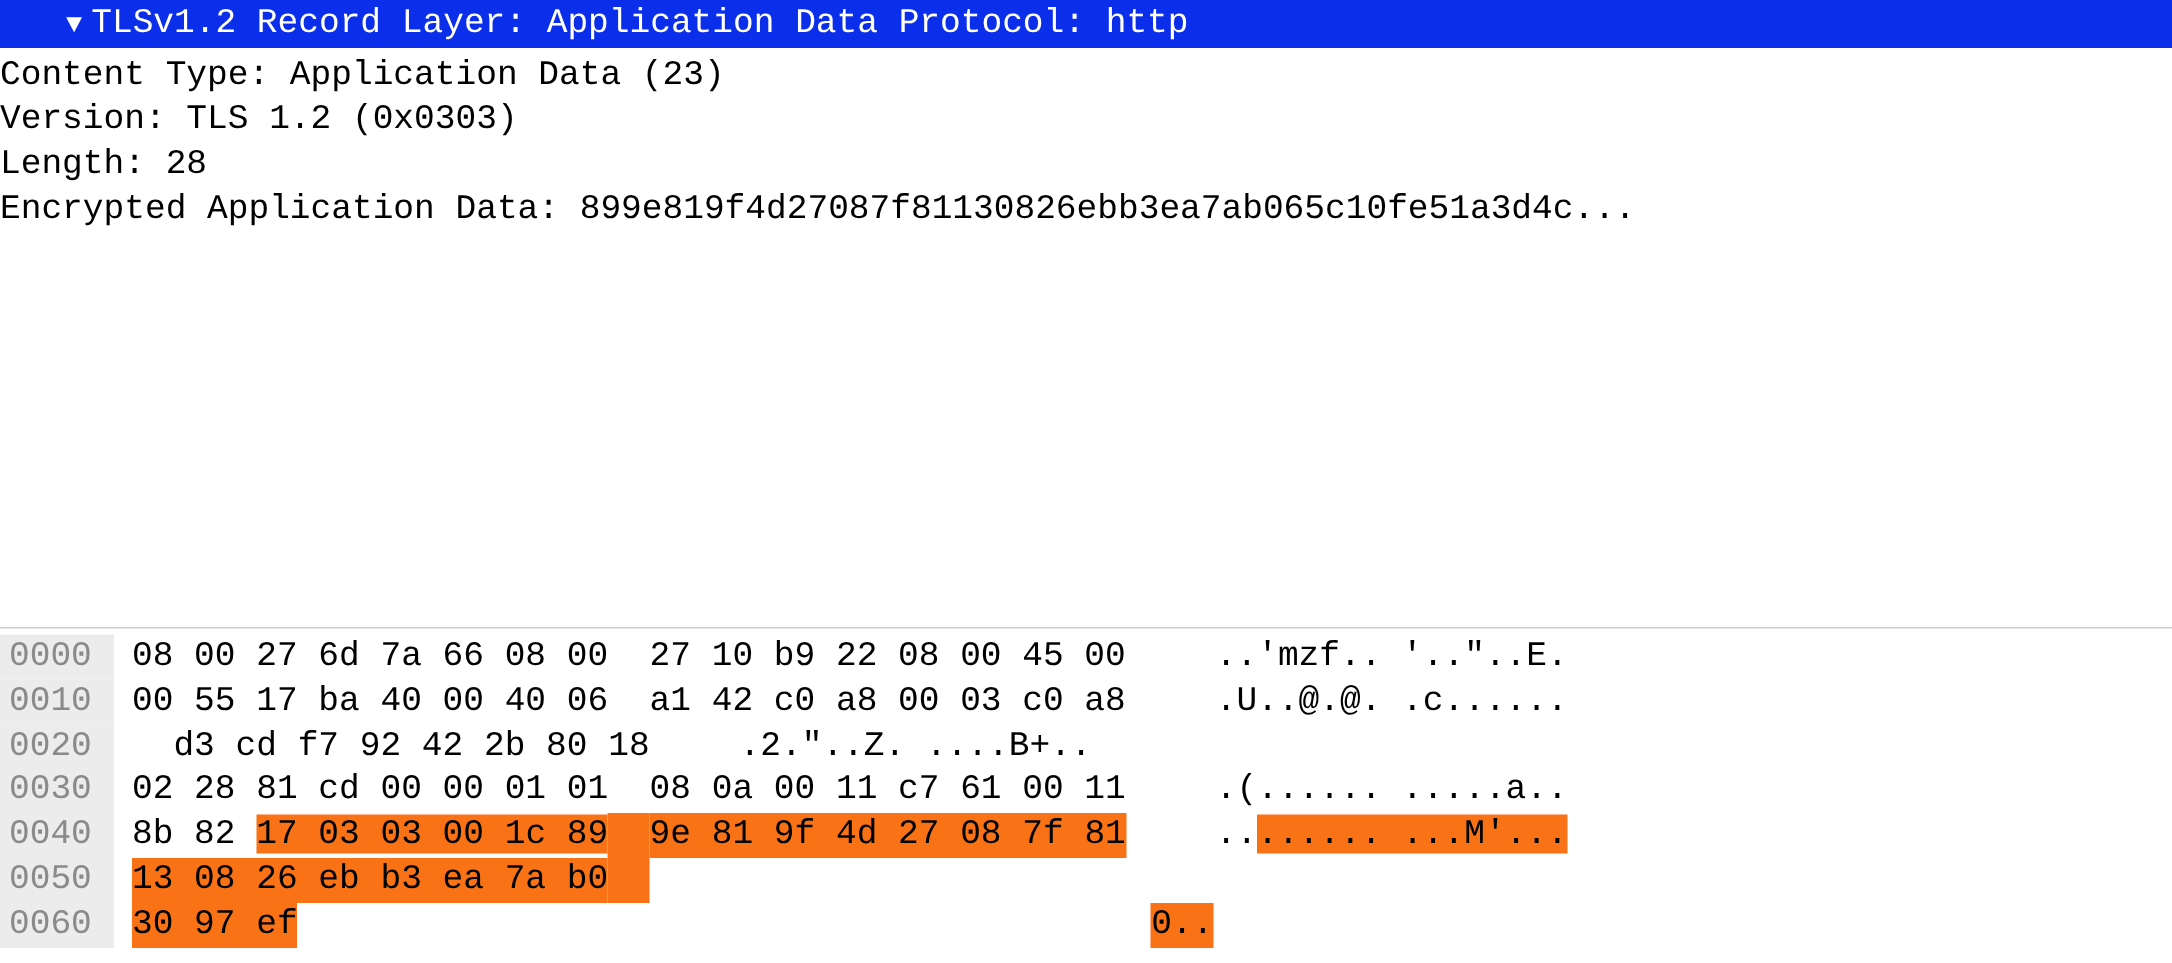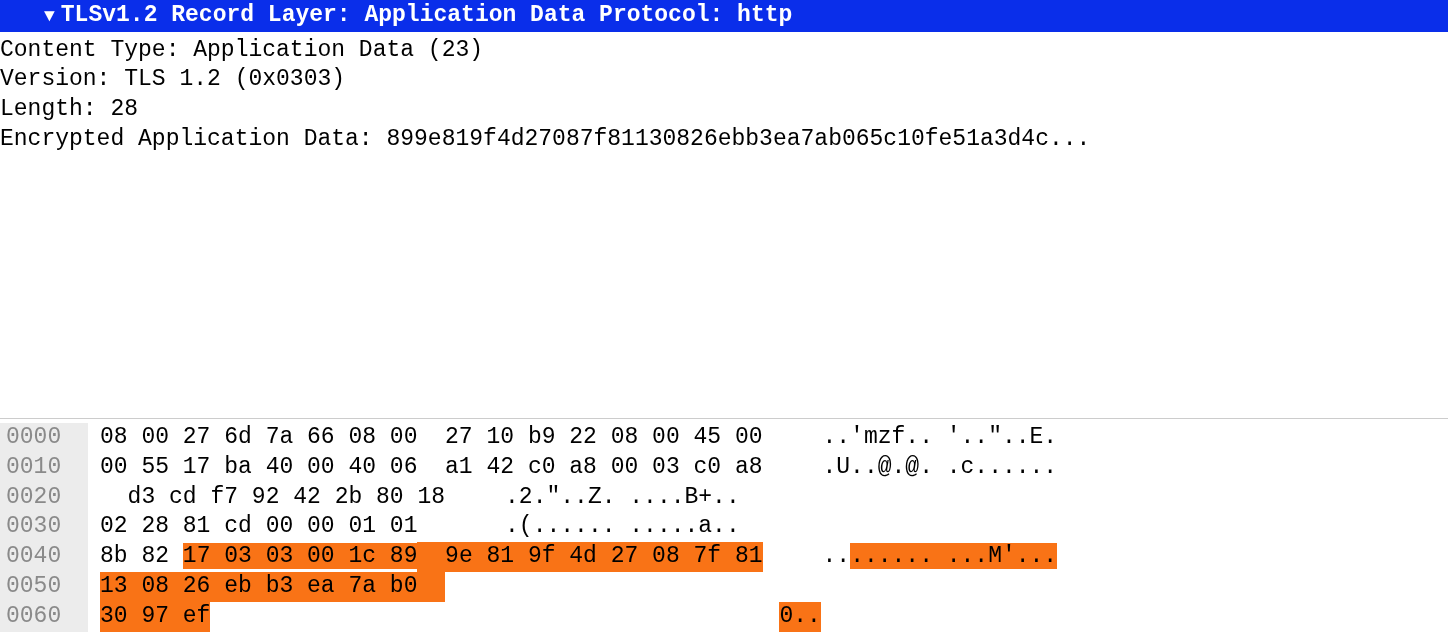--- a/index.html
+++ b/index.html
@@ -10,21 +10,21 @@
     width: 1448px;
     height: 642px;
     overflow: hidden;
     position: relative;
   }
   .detail-header {
     background: #0a2eea;
     color: #fff;
     padding: 2px 0 2px 44px;
     line-height: 1.2;
-    font-weight: 700;
+    font-weight: 400;
   }
   .disclosure-icon {
     display: inline-block;
     margin-right: 6px;
     font-size: 18px;
   }
   .detail-lines {
     color: #000;
     line-height: 1.3;
     padding-top: 4px;
@@ -43,21 +43,21 @@
     display: flex;
     white-space: pre;
   }
   .hex-offset {
     display: inline-block;
     text-align: left;
     color: #8a8a8a;
     background: #ececec;
     padding-left: 6px;
     padding-right: 6px;
-    width: 88px;
+    width: 76px;
   }
   .hex-gap1 { display: inline-block; width: 12px; }
   .hex-bytes { display: inline-block; }
   .hex-col-gap { display: inline-block; }
   .ascii-gap { display: inline-block; width: 60px; }
   .hex-ascii { display: inline-block; }
   .hl {
     background: #f97316;
   }
 </style>
@@ -83,21 +83,21 @@
 
   <div class="hex-row">
     <span class="hex-offset">0010</span><span class="hex-gap1"></span><span class="hex-bytes">00 55 17 ba 40 00 40 06</span><span class="hex-col-gap">  </span><span class="hex-bytes">a1 42 c0 a8 00 03 c0 a8</span><span class="ascii-gap"></span><span class="hex-ascii">.U..@.@. .c......</span>
   </div>
 
   <div class="hex-row">
     <span class="hex-offset">0020</span><span class="hex-gap1"></span><span class="hex-col-gap">  </span><span class="hex-bytes">d3 cd f7 92 42 2b 80 18</span><span class="ascii-gap"></span><span class="hex-ascii">.2."..Z. ....B+..</span>
   </div>
 
   <div class="hex-row">
-    <span class="hex-offset">0030</span><span class="hex-gap1"></span><span class="hex-bytes">02 28 81 cd 00 00 01 01</span><span class="hex-col-gap">  </span><span class="ascii-gap"></span><span class="hex-ascii">.(...... .....a..</span>
+    <span class="hex-offset">0030</span><span class="hex-gap1"></span><span class="hex-bytes">02 28 81 cd 00 00 01 01</span><span class="hex-col-gap">  </span><span class="hex-bytes">08 0a 00 11 c7 61 00 11</span><span class="ascii-gap"></span><span class="hex-ascii">.(...... .....a..</span>
   </div>
 
   <div class="hex-row">
     <span class="hex-offset">0040</span><span class="hex-gap1"></span><span class="hex-bytes"><span>8b 82 </span><span class="hl">17 03 03 00 1c 89</span></span><span class="hex-col-gap hl">  </span><span class="hex-bytes hl">9e 81 9f 4d 27 08 7f 81</span><span class="ascii-gap"></span><span class="hex-ascii"><span>..</span><span class="hl">...... ...M'...</span></span>
   </div>
 
   <div class="hex-row">
     <span class="hex-offset">0050</span><span class="hex-gap1"></span><span class="hex-bytes hl">13 08 26 eb b3 ea 7a b0</span><span class="hex-col-gap hl">  </span><span class="ascii-gap"></span>
   </div>
 

